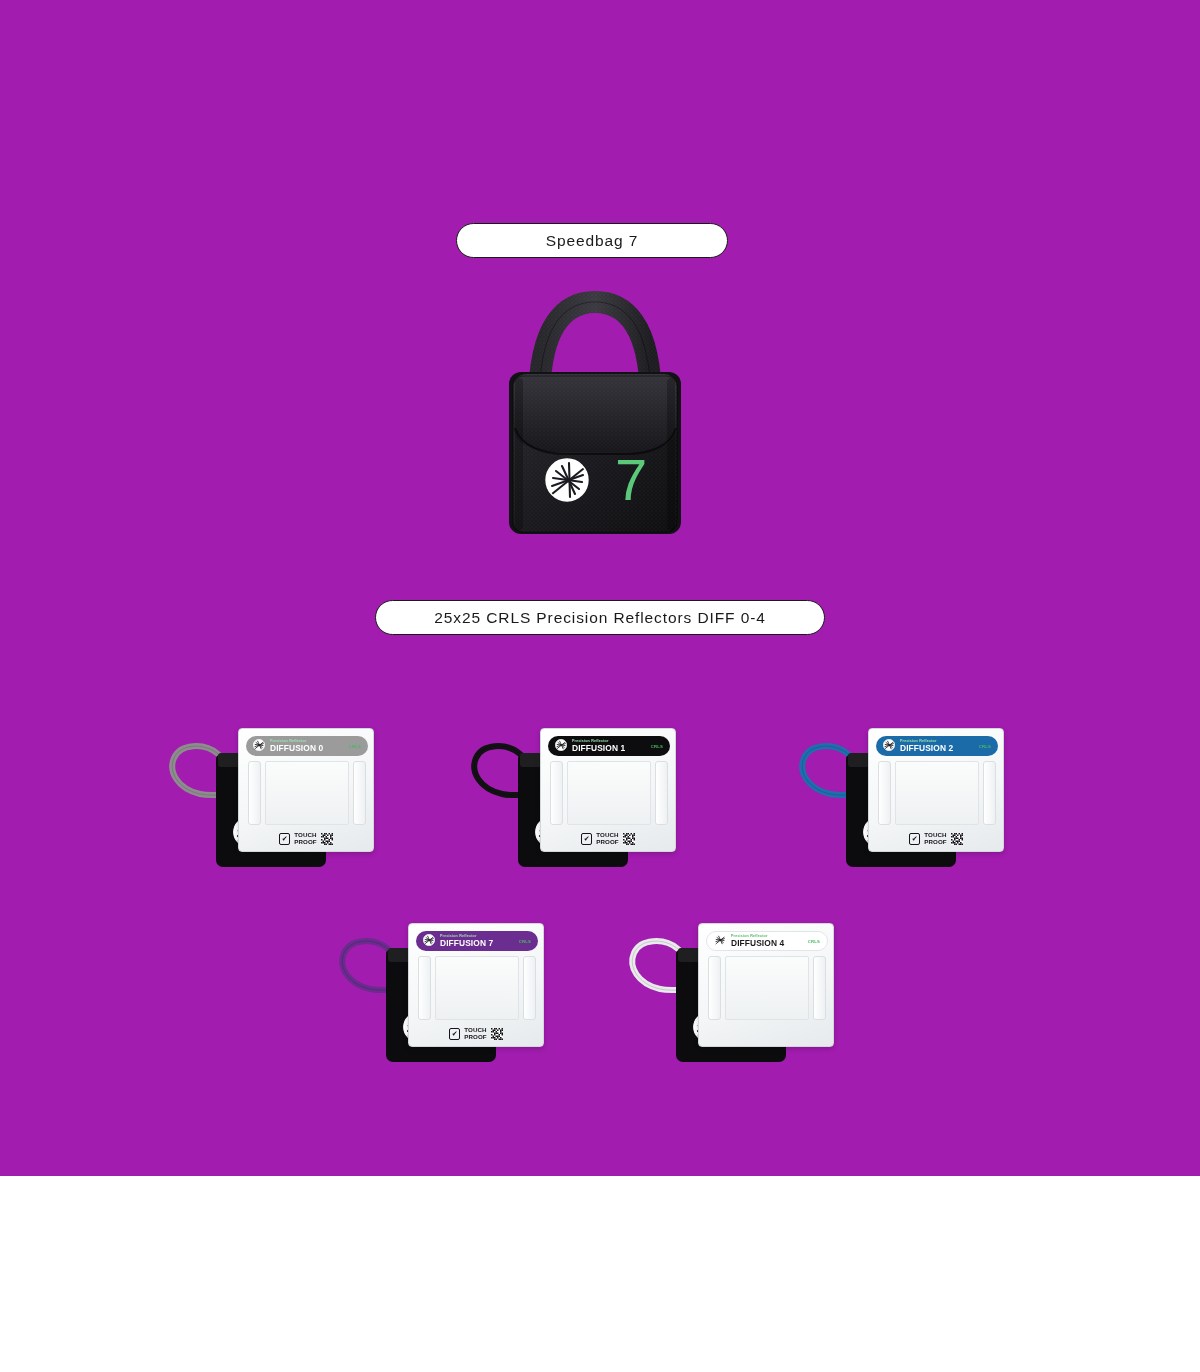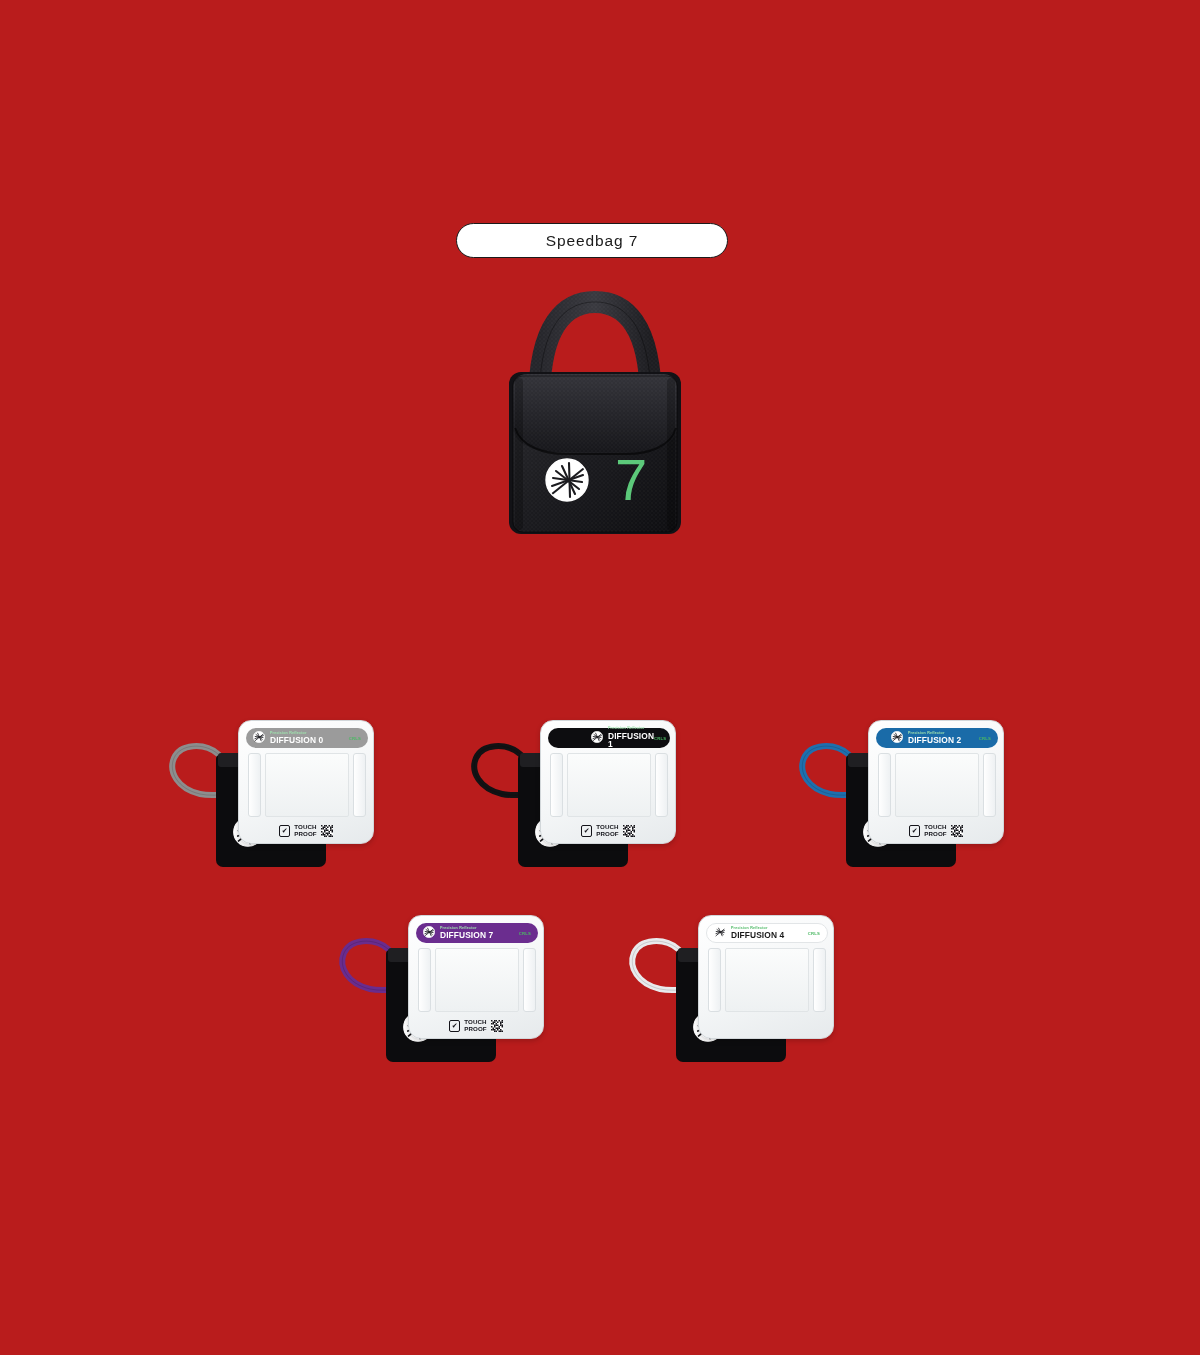--- a/index.html
+++ b/index.html
@@ -5,22 +5,22 @@
   * { box-sizing: border-box; }
   html, body {
     margin: 0; padding: 0;
     width: 1200px; height: 1372px;
     background: #ffffff;
     font-family: "Liberation Sans", sans-serif;
     overflow: hidden;
   }
   #page {
     position: relative;
-    width: 1200px; height: 1355px;
-    background: #b91c1c;
+    width: 1200px; height: 1176px;
+    background: #a21caf;
   }
 
   
   .pill {
     position: absolute;
     display: flex;
     align-items: center;
     justify-content: center;
     border: 1.4px solid #1a1a1a;
     border-radius: 999px;
@@ -71,25 +71,25 @@
   .mini-bag .num {
     position: absolute; left: 62px; top: 58px;
     font-size: 36px; color: #5cc97a;
     font-family: "Liberation Sans", sans-serif;
     font-weight: 300; line-height: 1;
   }
 
   
   .card {
     position: absolute;
-    left: 78px; top: 20px;
+    left: 78px; top: 28px;
     width: 136px; height: 124px;
     background: linear-gradient(160deg,#ffffff 0%,#f4f6f7 55%,#e6eaec 100%);
     border: 1.2px solid #d2d7da;
-    border-radius: 13px;
+    border-radius: 4px;
     box-shadow: 0 2px 5px rgba(0,0,0,.18);
     overflow: hidden;
   }
   .card .band {
     position: absolute; left: 7px; top: 7px;
     width: 122px; height: 20px;
     border-radius: 10px;
     display: flex; align-items: center;
   }
   .card .band .blogo { margin-left: 7px; flex: 0 0 auto; }
@@ -208,20 +208,23 @@
           <line x1="17" y1="8" x2="30" y2="36"></line>
           <line x1="24" y1="5" x2="25" y2="39"></line>
         </g>
         <circle cx="22" cy="22" r="21" fill="none" stroke="#ffffff" stroke-width="1.4"></circle>
       </g>
 
       <text x="120" y="214" font-family="Liberation Sans, sans-serif" font-size="58" font-weight="300" fill="#5cc97a">7</text>
     </svg>
   </div>
 
+  <div class="pill" id="pill-reflectors">
+    <span>25x25 CRLS Precision Reflectors DIFF 0-4</span>
+  </div>
 
   <div id="sets">
       <div class="set-item" style="left: 160px; top: 700px;">
         <div class="stage">
           <svg class="loop" viewBox="0 0 120 90">
             <path d="M96,76 C78,70 58,78 40,74 C18,69 8,52 14,38 C20,24 44,22 58,34 C72,46 80,60 96,62" fill="none" stroke="#8d8d8d" stroke-width="6" stroke-linecap="round" stroke-linejoin="round"></path>
             <path d="M96,76 C78,70 58,78 40,74 C18,69 8,52 14,38 C20,24 44,22 58,34 C72,46 80,60 96,62" fill="none" stroke="#000" stroke-opacity=".14" stroke-width="1"></path>
           </svg>
           <div class="mini-bag">
             <div class="body"></div>
@@ -330,21 +333,21 @@
                   <line x1="8" y1="20" x2="37" y2="24"></line>
                   <line x1="11" y1="13" x2="34" y2="31"></line>
                   <line x1="17" y1="8" x2="30" y2="36"></line>
                   <line x1="24" y1="5" x2="25" y2="39"></line>
                 </g>
                 <circle cx="22" cy="22" r="21" fill="none" stroke="#ffffff" stroke-width="1.6"></circle>
               </svg></div>
             <div class="num">7</div>
           </div>
           <div class="card">
-            <div class="band" style="background:#0d0d10;color:#ffffff;padding-left:36px;">
+            <div class="band" style="background:#0d0d10;color:#ffffff;">
               <span class="blogo"><svg width="12" height="12" viewBox="0 0 44 44">
                   <circle cx="22" cy="22" r="21" fill="#ffffff"></circle>
                   <g stroke="#1a1a1f" stroke-width="3" stroke-linecap="round">
                     <line x1="7" y1="36" x2="38" y2="11"></line>
                     <line x1="7" y1="28" x2="38" y2="17"></line>
                     <line x1="8" y1="20" x2="37" y2="24"></line>
                     <line x1="11" y1="13" x2="34" y2="31"></line>
                     <line x1="17" y1="8" x2="30" y2="36"></line>
                   </g>
                   <circle cx="22" cy="22" r="21" fill="none" stroke="#ffffff" stroke-width="2"></circle>
@@ -426,21 +429,21 @@
                   <line x1="8" y1="20" x2="37" y2="24"></line>
                   <line x1="11" y1="13" x2="34" y2="31"></line>
                   <line x1="17" y1="8" x2="30" y2="36"></line>
                   <line x1="24" y1="5" x2="25" y2="39"></line>
                 </g>
                 <circle cx="22" cy="22" r="21" fill="none" stroke="#ffffff" stroke-width="1.6"></circle>
               </svg></div>
             <div class="num">7</div>
           </div>
           <div class="card">
-            <div class="band" style="background:#1a6ba8;color:#ffffff;padding-left:8px;">
+            <div class="band" style="background:#1a6ba8;color:#ffffff;">
               <span class="blogo"><svg width="12" height="12" viewBox="0 0 44 44">
                   <circle cx="22" cy="22" r="21" fill="#ffffff"></circle>
                   <g stroke="#1a1a1f" stroke-width="3" stroke-linecap="round">
                     <line x1="7" y1="36" x2="38" y2="11"></line>
                     <line x1="7" y1="28" x2="38" y2="17"></line>
                     <line x1="8" y1="20" x2="37" y2="24"></line>
                     <line x1="11" y1="13" x2="34" y2="31"></line>
                     <line x1="17" y1="8" x2="30" y2="36"></line>
                   </g>
                   <circle cx="22" cy="22" r="21" fill="none" stroke="#ffffff" stroke-width="2"></circle>

